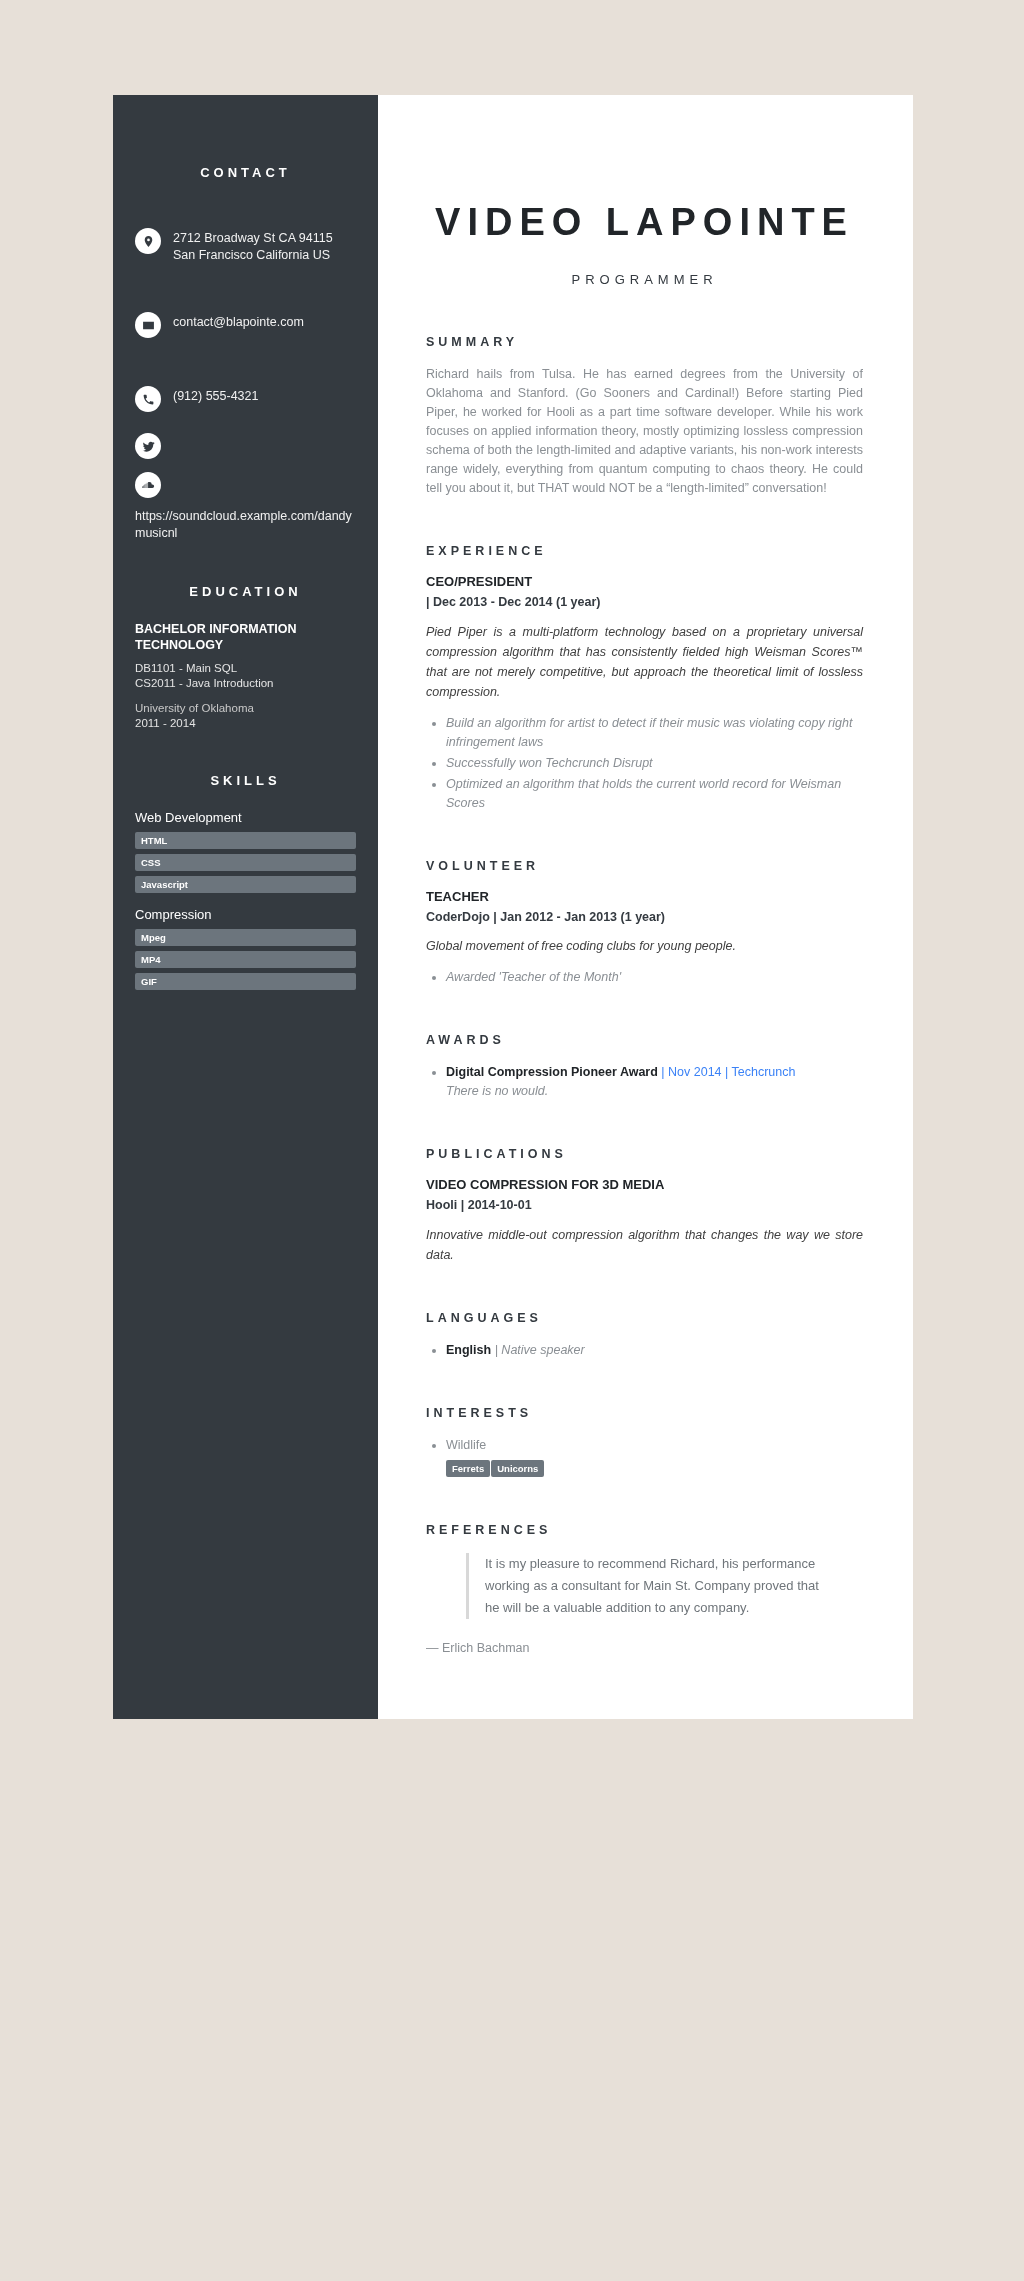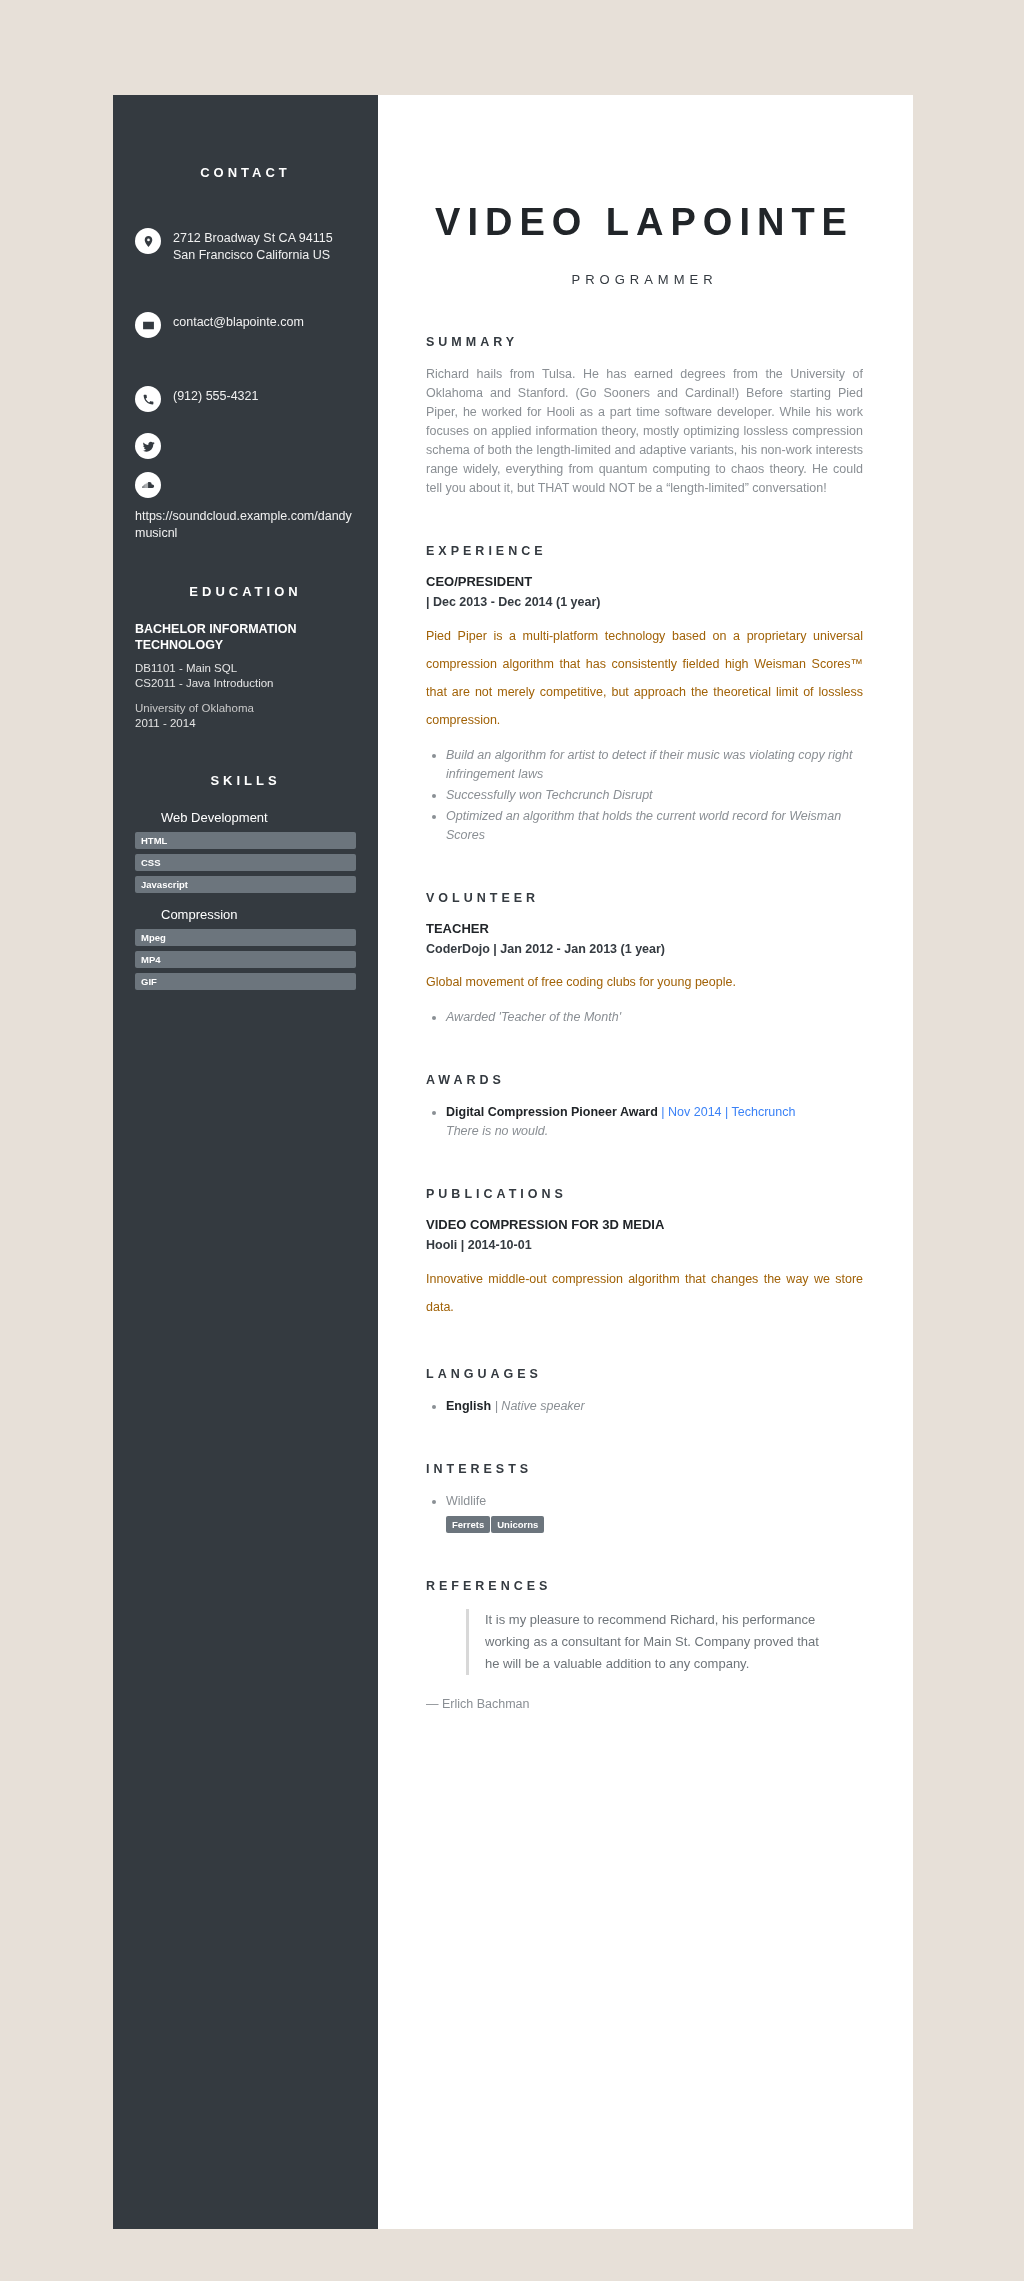--- a/index.html
+++ b/index.html
@@ -11,21 +11,21 @@
     height: 2281px;
     background: #e7e0d8;
     font-family: "Liberation Sans", sans-serif;
     -webkit-font-smoothing: antialiased;
   }
   .page {
     position: absolute;
     left: 113px;
     top: 95px;
     width: 800px;
-    height: 2134px;
+    height: 1624px;
     background: #ffffff;
     display: flex;
     box-shadow: 0 0 0 0 rgba(0,0,0,0);
   }
   
   .sidebar {
     width: 265px;
     background: #343a40;
     color: #ffffff;
     padding: 0;
@@ -101,21 +101,20 @@
   .edu-sub {
     font-size: 11.5px;
     line-height: 15px;
     color: #c9c9c9;
     margin-top: 10px;
   }
   .skill-name {
     font-size: 13px;
     color: #ffffff;
     margin-bottom: 7px;
-    margin-left: 26px;
   }
   .tag-row {
     display: flex;
     flex-wrap: wrap;
     gap: 5px;
     margin-bottom: 14px;
     flex-direction: column;
   }
   .tag {
     background: #6c757d;
@@ -170,22 +169,23 @@
     margin-bottom: 6px;
   }
   .job-meta {
     font-size: 12.5px;
     font-weight: bold;
     color: #343a40;
     margin-bottom: 10px;
   }
   .italic-para {
     font-size: 12.5px;
-    line-height: 28px;
-    color: #a16207;
+    line-height: 20px;
+    color: #404040;
+    font-style: italic;
     text-align: justify;
     margin-bottom: 12px;
   }
   ul.bullets {
     margin: 0;
     padding-left: 20px;
   }
   ul.bullets li {
     font-size: 12.5px;
     line-height: 19px;

